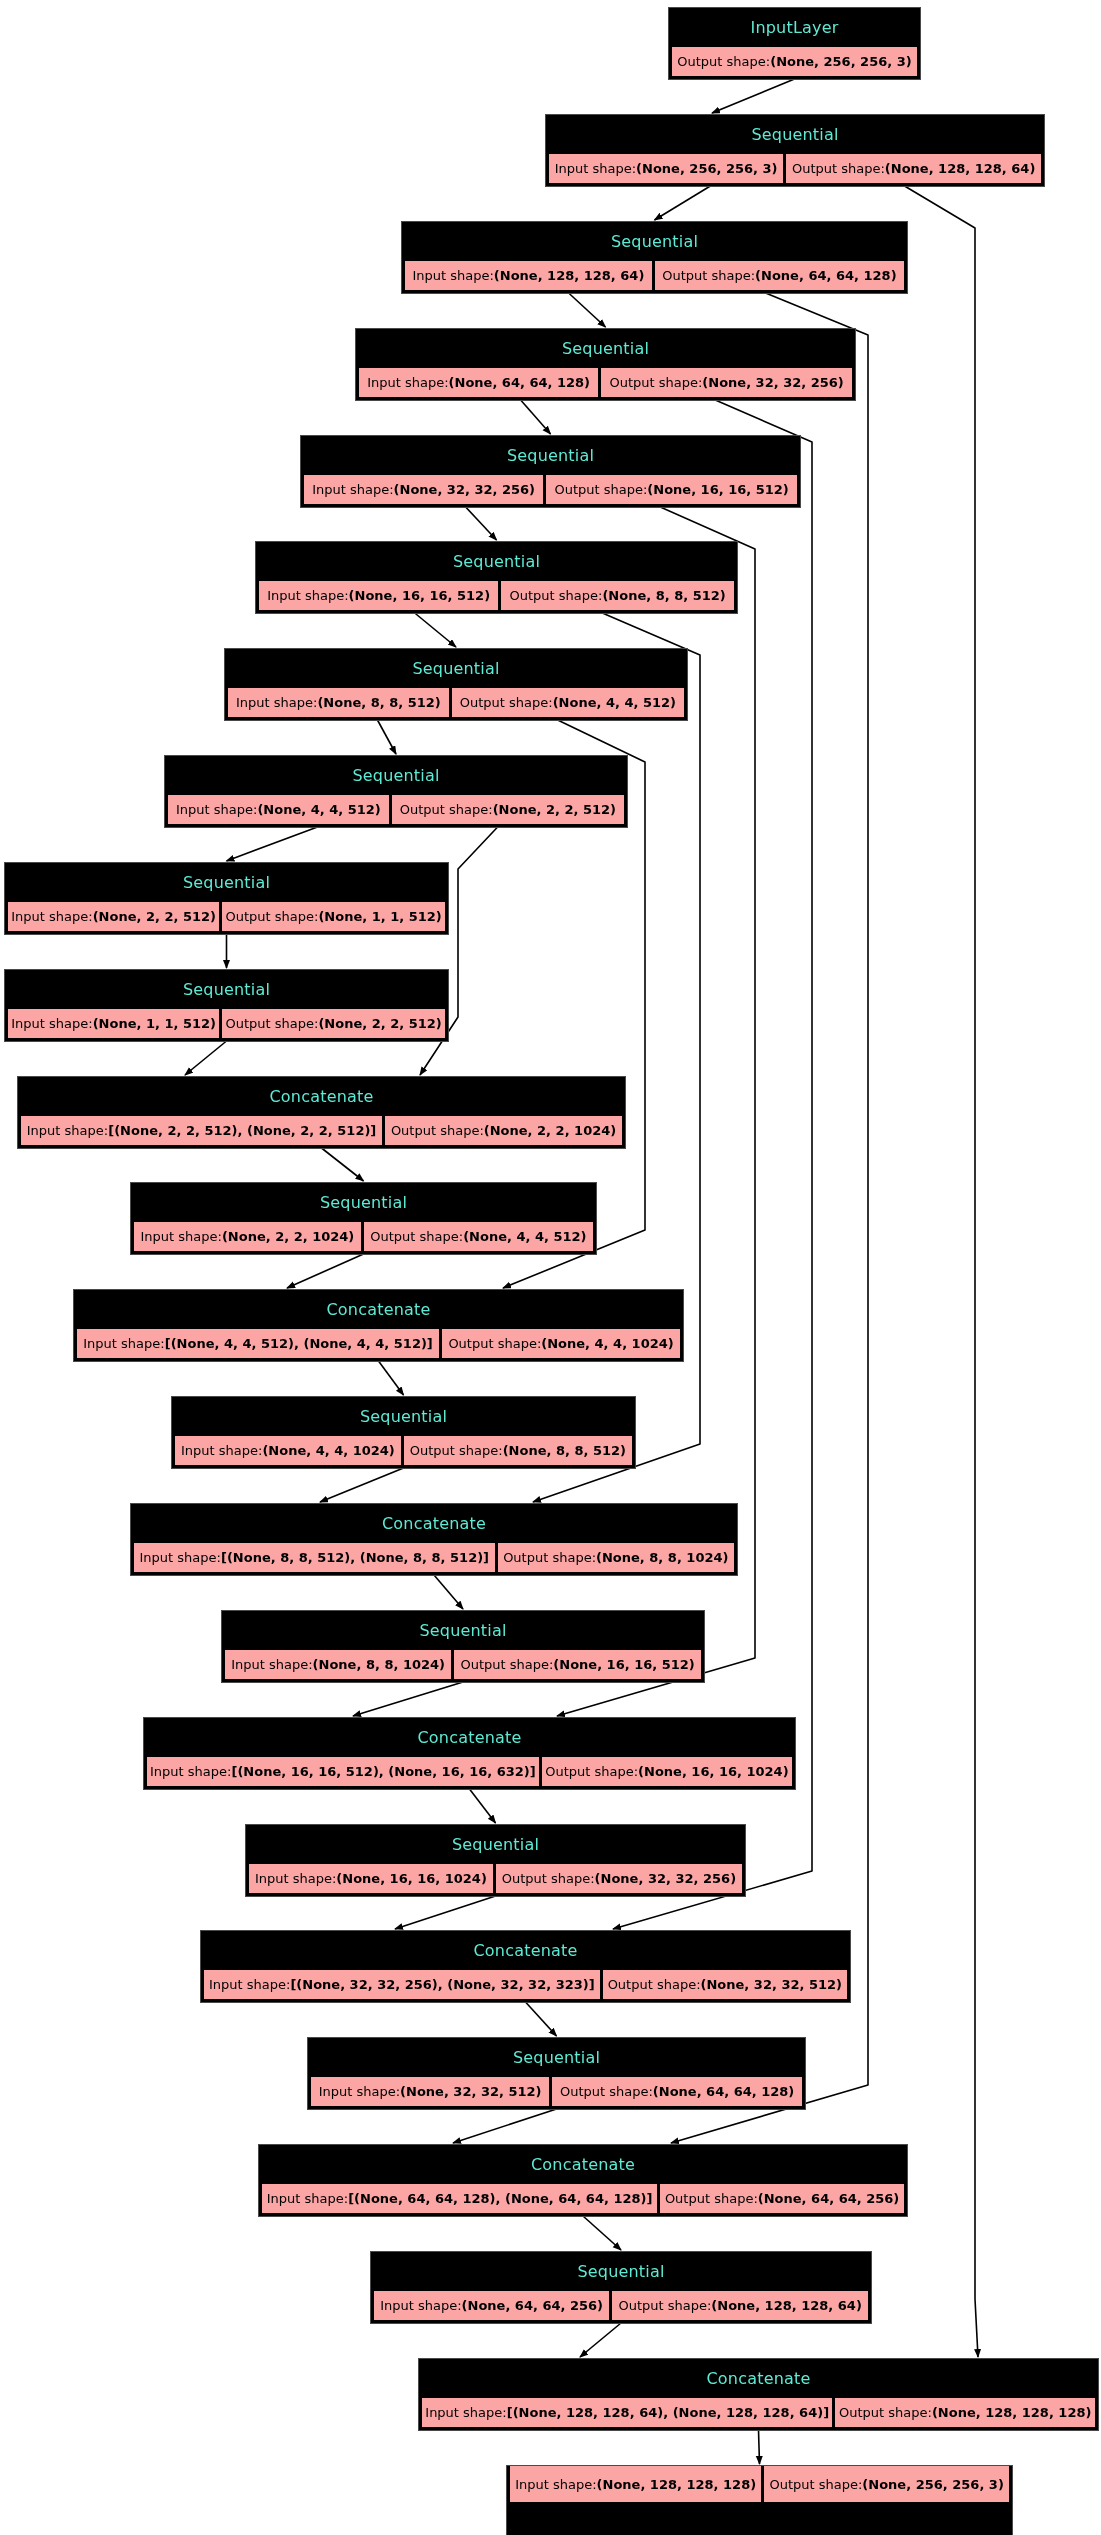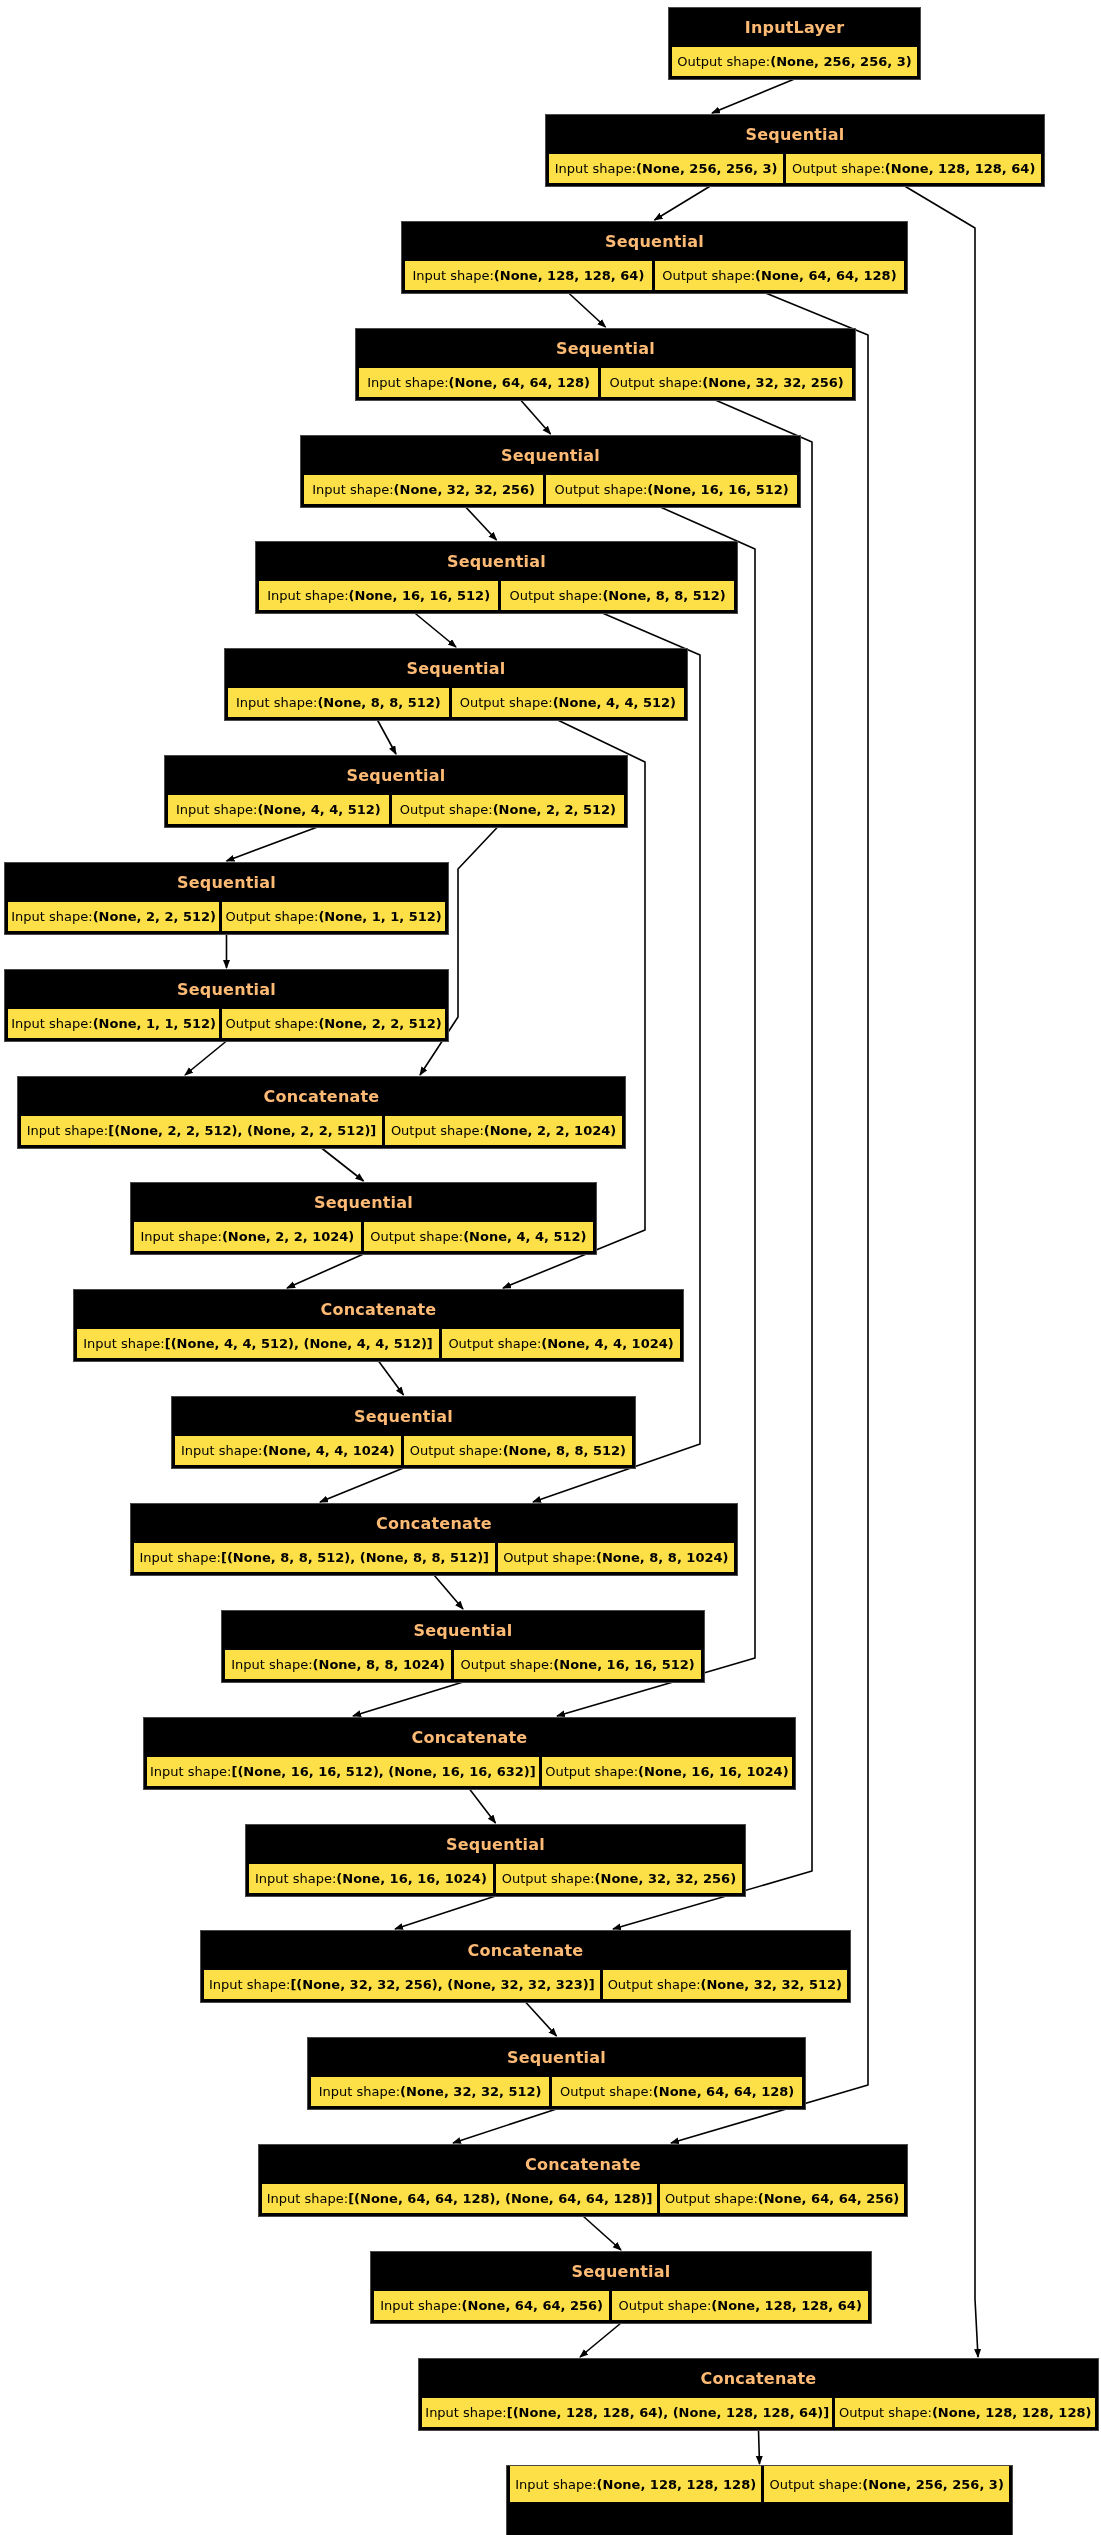--- a/index.html
+++ b/index.html
@@ -23,34 +23,34 @@
     outline: 1px solid #4a4a4a;
     padding: 0 3px 3px 3px;
     display: flex;
     flex-direction: column;
   }
   .node-header {
     height: 48px;
     display: flex;
     align-items: center;
     justify-content: center;
-    color: #fdba74;
-    font-weight: bold;
+    color: #5eead4;
+    font-weight: normal;
     font-size: 16px;
     letter-spacing: 0.2px;
     white-space: nowrap;
   }
   .node-body {
     display: flex;
     gap: 3px;
     height: 36px;
   }
   .cell {
     flex: 1 1 auto;
-    background: #fde047;
+    background: #fca5a5;
     color: #000000;
     display: flex;
     align-items: center;
     justify-content: center;
     font-size: 13px;
     white-space: nowrap;
     padding: 0 4px;
     overflow: hidden;
   }
   .cell .val { font-weight: bold; }

